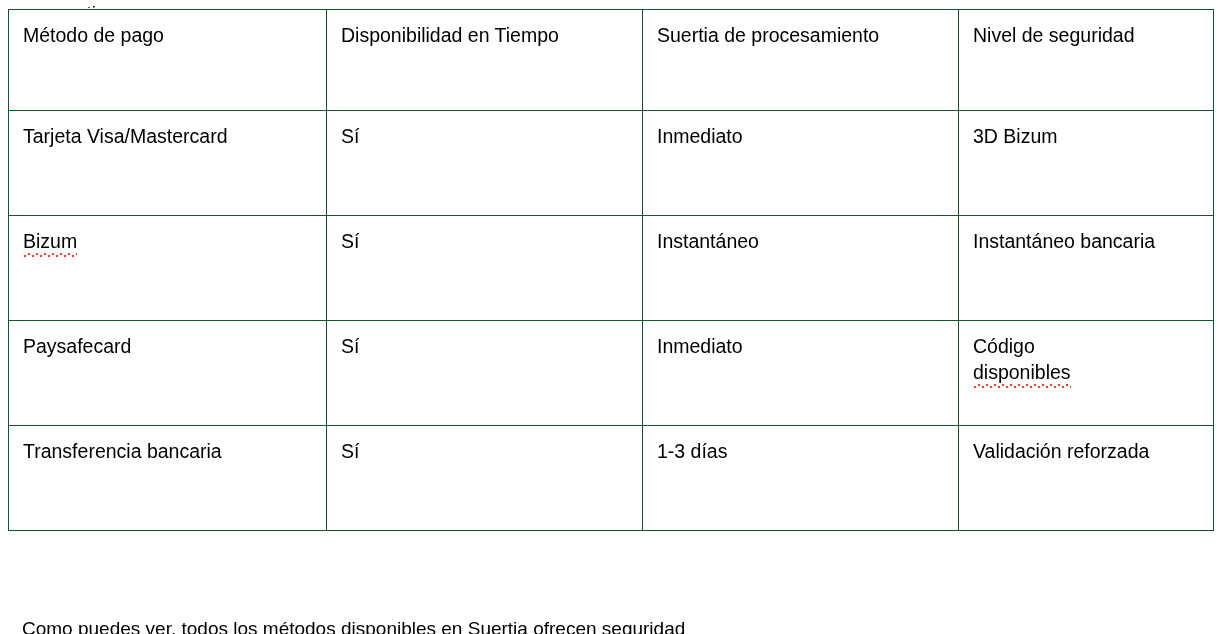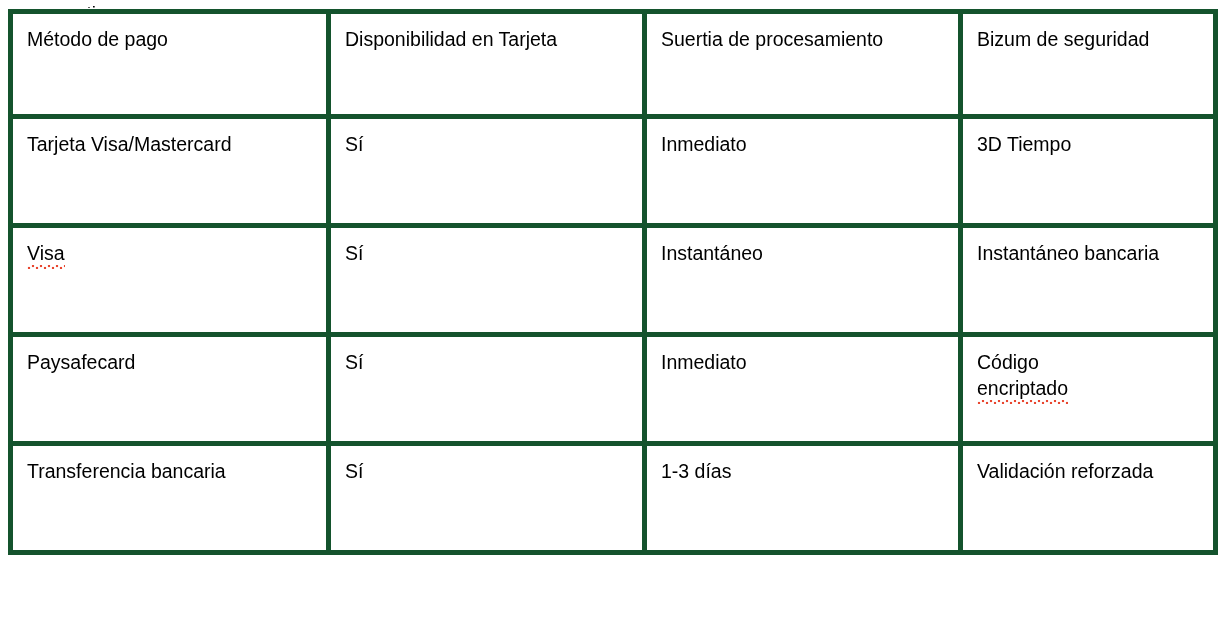--- a/index.html
+++ b/index.html
@@ -45,21 +45,21 @@
   }
   table.pay-table {
     position: absolute;
     left: 8px;
     top: 9px;
     width: 1205px;
     border-collapse: collapse;
     table-layout: fixed;
   }
   table.pay-table td {
-    border: 5px solid #14532d;
+    border: 1px solid #14532d;
     vertical-align: top;
     padding: 12px 12px 12px 14px;
     font-size: 19.5px;
     line-height: 26px;
     color: #000000;
   }
   col.c1 { width: 318px; }
   col.c2 { width: 316px; }
   col.c3 { width: 316px; }
   col.c4 { width: 255px; }
@@ -98,50 +98,51 @@
   <table class="pay-table">
     <colgroup>
       <col class="c1">
         <col class="c2">
         <col class="c3">
         <col class="c4">
     </colgroup>
     <tbody>
       <tr class="header-row">
         <td>Método de pago</td>
-        <td>Disponibilidad en Tarjeta</td>
+        <td>Disponibilidad en Tiempo</td>
         <td>Suertia de procesamiento</td>
-        <td>Bizum de seguridad</td>
+        <td>Nivel de seguridad</td>
       </tr>
 
       <tr class="body-row">
         <td class="cell-two-line">Tarjeta Visa/Mastercard</td>
         <td>Sí</td>
         <td>Inmediato</td>
-        <td>3D Tiempo</td>
+        <td>3D Bizum</td>
       </tr>
 
 
       <tr class="body-row">
-        <td><span class="squiggle">Visa</span></td>
+        <td><span class="squiggle">Bizum</span></td>
         <td>Sí</td>
         <td>Instantáneo</td>
         <td class="cell-two-line">Instantáneo bancaria</td>
       </tr>
 
       <tr class="body-row">
         <td>Paysafecard</td>
         <td>Sí</td>
         <td>Inmediato</td>
-        <td><span>Código</span><br><span class="squiggle">encriptado</span></td>
+        <td><span>Código</span><br><span class="squiggle">disponibles</span></td>
       </tr>
 
       <tr class="body-row">
         <td class="cell-two-line">Transferencia bancaria</td>
         <td>Sí</td>
         <td>1-3 días</td>
         <td class="cell-two-line">Validación reforzada</td>
       </tr>
     </tbody>
   </table>
 
+  <div class="bottom-clip">Como puedes ver, todos los métodos disponibles en Suertia ofrecen seguridad</div>
 
 </div>
 
 </body></html>

